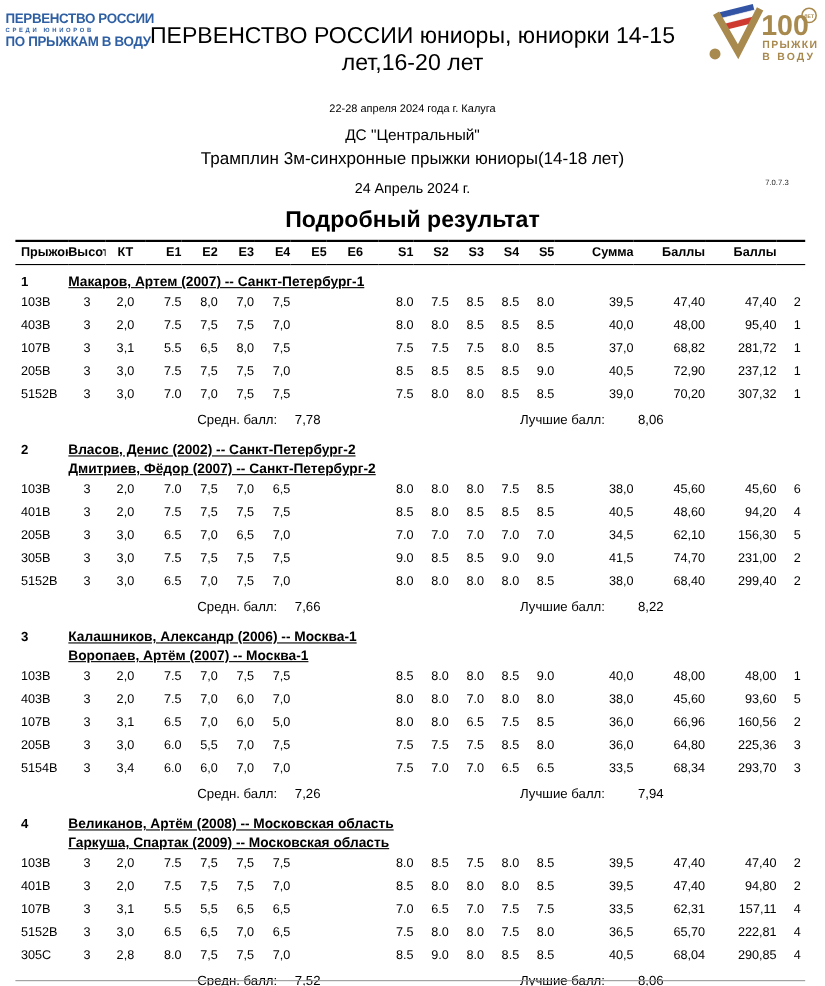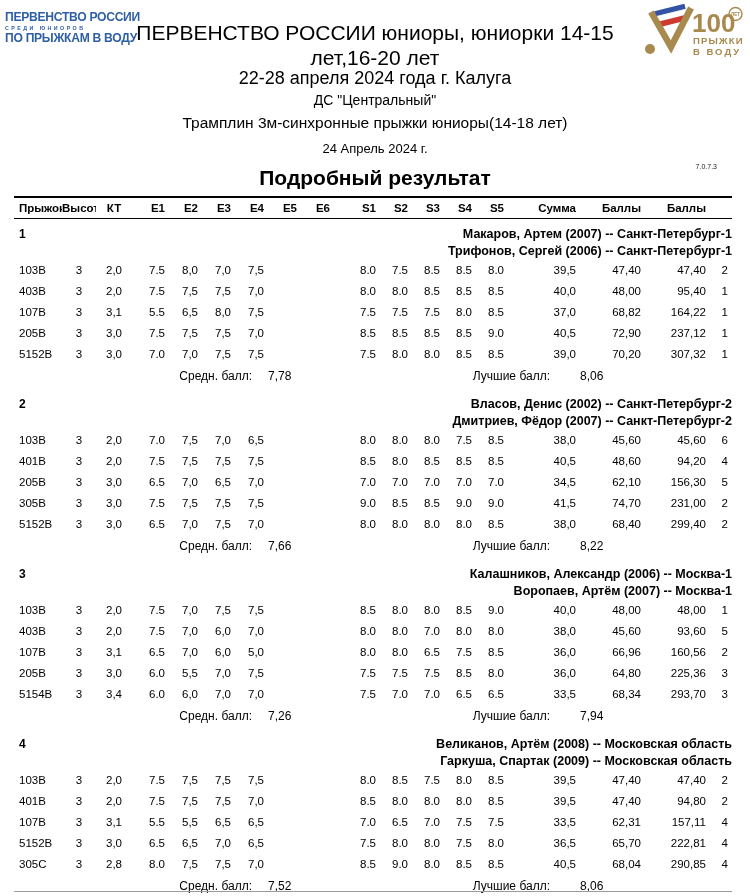--- a/index.html
+++ b/index.html
@@ -10,41 +10,41 @@
   }
   
   .logo-left{position:absolute;left:5px;top:11px;color:#2e5fa3;font-weight:bold;
     transform:scaleX(.97);transform-origin:left top;}
   .ll1,.ll3{font-size:12.5px;line-height:13px;letter-spacing:-0.3px;white-space:nowrap;}
   .ll2{font-size:5.5px;line-height:8px;letter-spacing:2.5px;white-space:nowrap;}
   .logo-right{position:absolute;right:6px;top:2px;}
   
   .head-center{padding-top:20px;text-align:center;}
   .title{font-size:21px;line-height:25px;}
-  .date-range{font-size:18px;margin-top:0;line-height:16px;}
+  .date-range{font-size:10px;margin-top:22px;line-height:16px;}
   .venue{font-size:14px;margin-top:6px;line-height:16px;}
   .event{font-size:15.5px;margin-top:6px;line-height:18px;}
   .event-date{font-size:13px;margin-top:10px;line-height:14px;}
   .section-title{font-size:21px;font-weight:bold;margin-top:12px;line-height:20px;}
   .version{position:absolute;right:33px;top:163px;font-size:7px;color:#222;}
   
   table{border-collapse:collapse;table-layout:fixed;width:718px;
     margin:8px 0 0 14px;border-top:2px solid #000;}
   thead th{border-bottom:1px solid #000;font-size:11.5px;line-height:20px;padding:0;font-weight:bold;}
   td,th{padding:0;overflow:hidden;white-space:nowrap;}
   td{font-size:11.5px;}
   .code{text-align:left;padding-left:5px;}
   .c{text-align:center;}
   .n{text-align:right;}
   .sum,.pts,.tot{text-align:right;}
   .place{text-align:right;padding-right:4px;}
   .dive-row td{line-height:21px;}
   .team-row1 td,.team-row2 td{line-height:17px;font-weight:bold;}
   tbody.first .team-row1 td{padding-top:7px;}
-  .tname{font-size:12.5px;text-align:right;}
+  .tname{font-size:12.5px;text-align:left;text-decoration:underline;}
   .rank{font-size:12px;text-align:left;padding-left:5px;font-weight:bold;}
   .foot-row td{line-height:22px;font-size:12px;}
   .flabel{text-align:right;padding-right:12px;}
   .flabel2{text-align:right;padding-right:26px;}
   .fval{text-align:left;padding-left:4px;}
   tr.gap td{height:9px;line-height:9px;font-size:1px;}
   .bottom-rule{position:absolute;left:14px;width:718px;top:891px;border-top:1px solid #9a9a9a;}
 </style>
 </head>
 <body>
@@ -128,24 +128,20 @@
         <th class="pts">Баллы</th>
         <th class="tot">Баллы</th>
         <th class="place"></th>
       </tr>
   </thead>
 <tbody class="first">
       <tr class="team-row1">
         <td class="rank">1</td>
         <td class="tname" colspan="18">Макаров, Артем (2007)  --  Санкт-Петербург-1</td>
       </tr>
-      <tr class="team-row2">
-        <td class="rank"></td>
-        <td class="tname" colspan="18">Трифонов, Сергей (2006)  --  Санкт-Петербург-1</td>
-      </tr>
       <tr class="dive-row">
         <td class="code">103B</td>
         <td class="c">3</td>
         <td class="c">2,0</td>
         <td class="n">7.5</td>
         <td class="n">8,0</td>
         <td class="n">7,0</td>
         <td class="n">7,5</td>
         <td class="n"></td>
         <td class="n"></td>
@@ -192,21 +188,21 @@
         <td class="n"></td>
         <td class="n"></td>
         <td class="spc"></td>
         <td class="n">7.5</td>
         <td class="n">7.5</td>
         <td class="n">7.5</td>
         <td class="n">8.0</td>
         <td class="n">8.5</td>
         <td class="sum">37,0</td>
         <td class="pts">68,82</td>
-        <td class="tot">164,22</td>
+        <td class="tot">281,72</td>
         <td class="place">1</td>
       </tr>
       <tr class="dive-row">
         <td class="code">205B</td>
         <td class="c">3</td>
         <td class="c">3,0</td>
         <td class="n">7.5</td>
         <td class="n">7,5</td>
         <td class="n">7,5</td>
         <td class="n">7,0</td>

